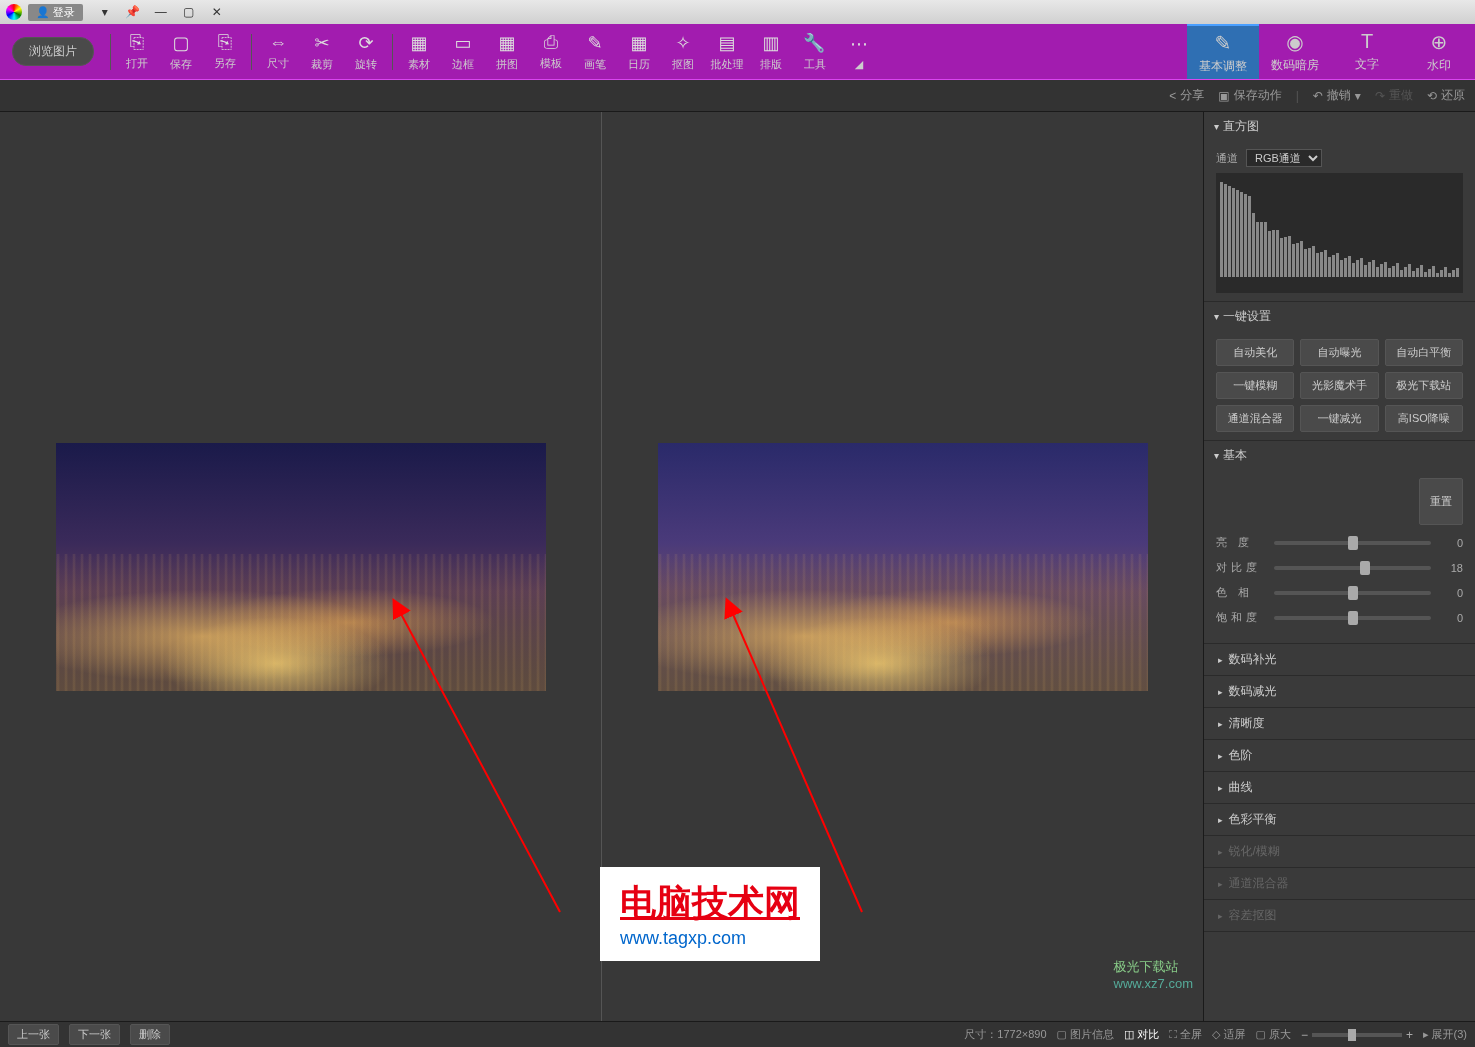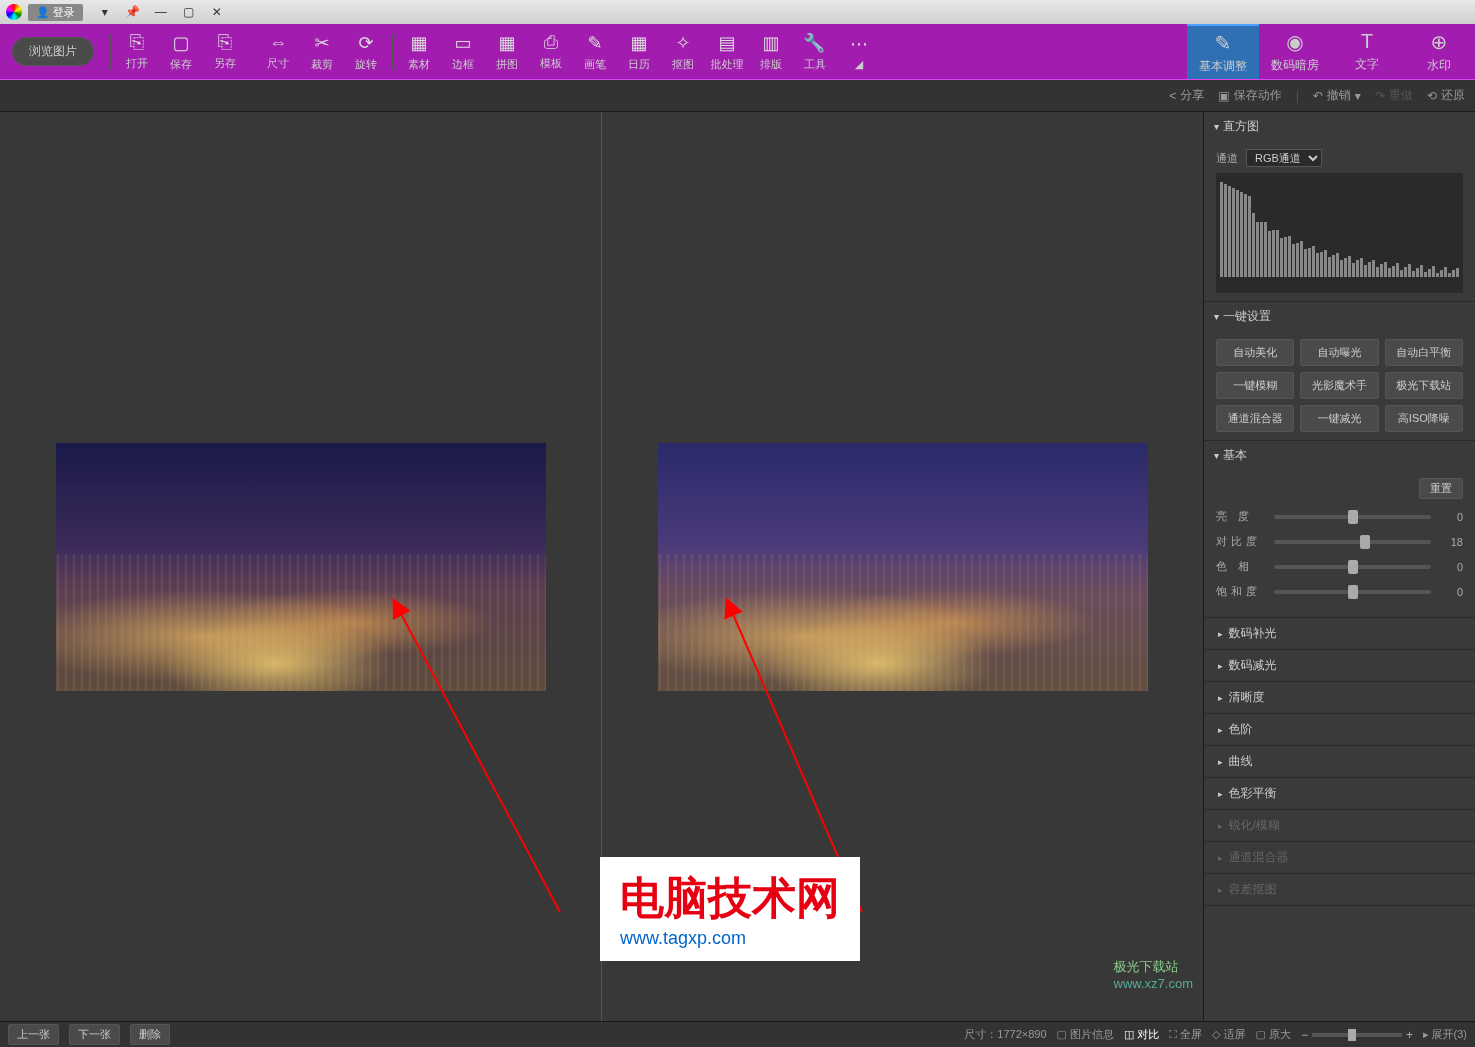--- a/index.html
+++ b/index.html
@@ -46,42 +46,42 @@
   radial-gradient(ellipse at 45% 80%, rgba(255,220,120,0.7) 0%, transparent 30%),
   linear-gradient(to top, rgba(100,80,60,0.8) 0%, transparent 100%);
 }
 .lights::before { content: ''; position: absolute; inset: 0; background-image: 
   repeating-linear-gradient(90deg, transparent 0px, rgba(255,200,100,0.3) 2px, transparent 4px, transparent 8px);
   opacity: 0.4; }
 .arrow { position: absolute; pointer-events: none; }
 
 .watermark { position: absolute; bottom: 60px; left: 600px; display: flex; }
 .wm-left { background: #fff; padding: 12px 20px; }
-.wm-left .t1 { color: #e60012; font-size: 44px; font-weight: bold; }
+.wm-left .t1 { color: #e60012; font-size: 36px; font-weight: bold; text-decoration: underline; }
 .wm-left .t2 { color: #0066cc; font-size: 18px; }
 .wm-right { background: #0080ff; color: #fff; font-size: 48px; font-weight: bold; padding: 8px 24px; display: flex; align-items: center; }
 
 
 .rpanel { width: 272px; background: #3a3a3a; border-left: 1px solid #1a1a1a; overflow-y: auto; }
 .rpanel .section { border-bottom: 1px solid #2a2a2a; }
 .rpanel .sec-head { padding: 6px 10px; color: #ccc; cursor: pointer; display: flex; align-items: center; gap: 4px; }
 .rpanel .sec-head .chev { font-size: 10px; }
 .rpanel .sec-body { padding: 8px 12px; }
 .histogram { height: 120px; background: #2a2a2a; position: relative; padding: 4px; }
 .hist-bars { display: flex; align-items: flex-end; height: 100px; gap: 1px; }
 .hist-bars .bar { flex: 1; background: #888; }
 .channel-row { display: flex; align-items: center; gap: 8px; margin-bottom: 6px; font-size: 11px; }
 .channel-row select { background: #2a2a2a; color: #ccc; border: 1px solid #555; padding: 1px 4px; font-size: 11px; }
 
 .btn-grid { display: grid; grid-template-columns: repeat(3, 1fr); gap: 6px; }
 .btn-grid .qbtn { background: #4a4a4a; border: 1px solid #555; color: #ccc; padding: 5px 4px; text-align: center; cursor: pointer; font-size: 11px; border-radius: 2px; }
 .btn-row2 { display: flex; gap: 6px; margin-top: 6px; }
 .btn-row2 .qbtn { flex: 1; background: #4a4a4a; border: 1px solid #555; color: #ccc; padding: 5px 4px; text-align: center; cursor: pointer; font-size: 11px; border-radius: 2px; }
 
-.reset-btn { float: right; background: #4a4a4a; border: 1px solid #555; color: #ccc; padding: 2px 10px; cursor: pointer; font-size: 11px; border-radius: 2px; }
+.reset-btn { float: right; background: #4a4a4a; border: 1px solid #555; color: #ccc; padding: 15px 10px; cursor: pointer; font-size: 11px; border-radius: 2px; }
 .slider-row { display: flex; align-items: center; gap: 8px; margin: 10px 0; font-size: 11px; }
 .slider-row .slbl { width: 50px; letter-spacing: 4px; }
 .slider-row .track { flex: 1; height: 4px; background: #555; position: relative; border-radius: 2px; }
 .slider-row .thumb { position: absolute; top: -5px; width: 10px; height: 14px; background: #aaa; border-radius: 2px; transform: translateX(-50%); cursor: pointer; }
 .slider-row .val { width: 24px; text-align: right; }
 
 .collapse-item { padding: 7px 14px; color: #ccc; cursor: pointer; border-bottom: 1px solid #2a2a2a; display: flex; align-items: center; gap: 6px; }
 .collapse-item.dim { color: #666; }
 .collapse-item .chev { font-size: 9px; }
 

